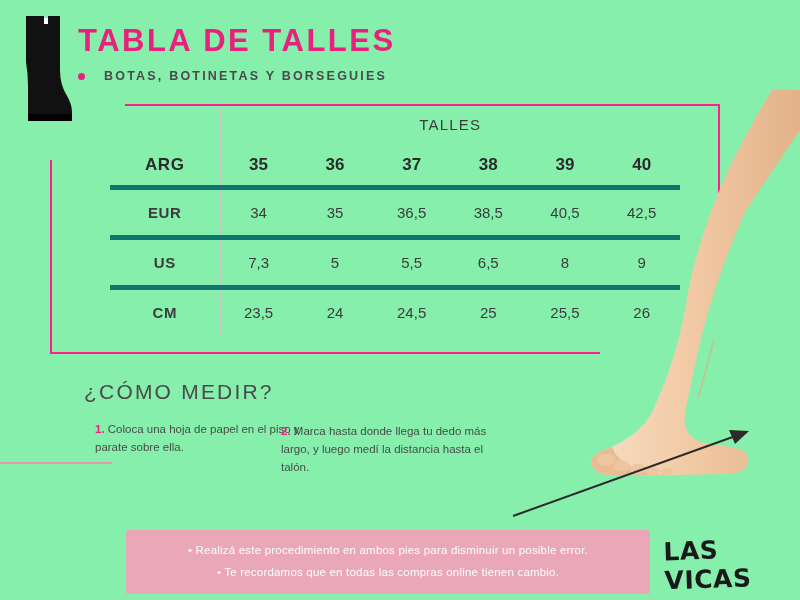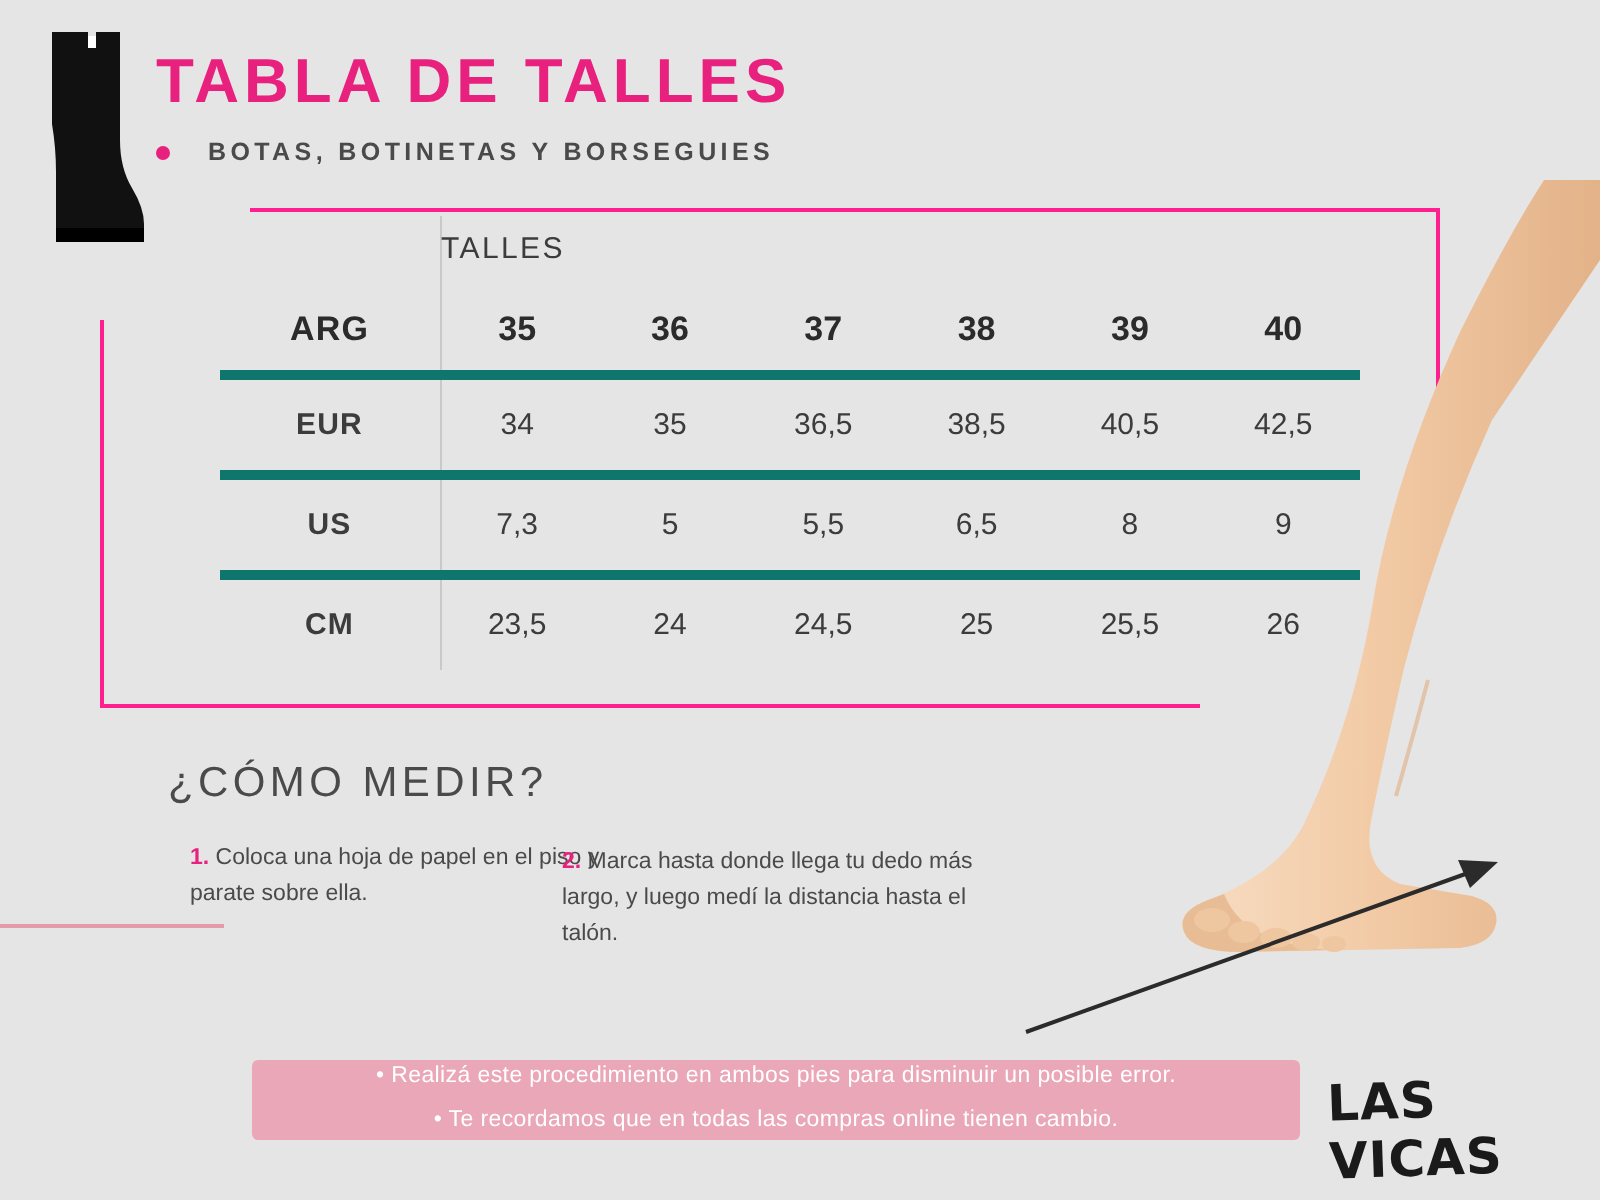--- a/index.html
+++ b/index.html
@@ -6,21 +6,21 @@
   html, body {
     margin: 0; padding: 0;
     width: 800px; height: 600px;
     background: #ffffff;
     font-family: "Liberation Sans", sans-serif;
     overflow: hidden;
   }
   #page {
     position: relative;
     width: 800px; height: 600px;
-    background: #e5e5e5;
+    background: #86efac;
     overflow: hidden;
   }
 
   
   .boot {
     position: absolute;
     left: 14px; top: 14px;
     width: 62px; height: 110px;
   }
 
@@ -98,21 +98,21 @@
     border-collapse: collapse;
     width: 570px;
     table-layout: fixed;
   }
   table.sizes th.talles-head {
     font-size: 15px;
     color: #3c3c3c;
     letter-spacing: 1.2px;
     font-weight: normal;
     padding: 8px 0 12px 0;
-    text-align: left;
+    text-align: center;
   }
   table.sizes td, table.sizes th {
     text-align: center;
   }
   .rowlabel {
     font-size: 16px;
     font-weight: bold;
     color: #3c3c3c;
     letter-spacing: 0.6px;
     width: 110px;
@@ -167,21 +167,21 @@
   .arrow-canvas {
     position: absolute;
     left: 505px; top: 420px;
     width: 260px; height: 110px;
   }
 
   
   .footer-box {
     position: absolute;
     left: 126px; top: 530px;
-    width: 524px; height: 40px;
+    width: 524px; height: 64px;
     background: #e9a7b8;
     border-radius: 3px;
     display: flex;
     flex-direction: column;
     align-items: center;
     justify-content: center;
   }
   .footer-line {
     font-size: 11.5px;
     color: #ffffff;

